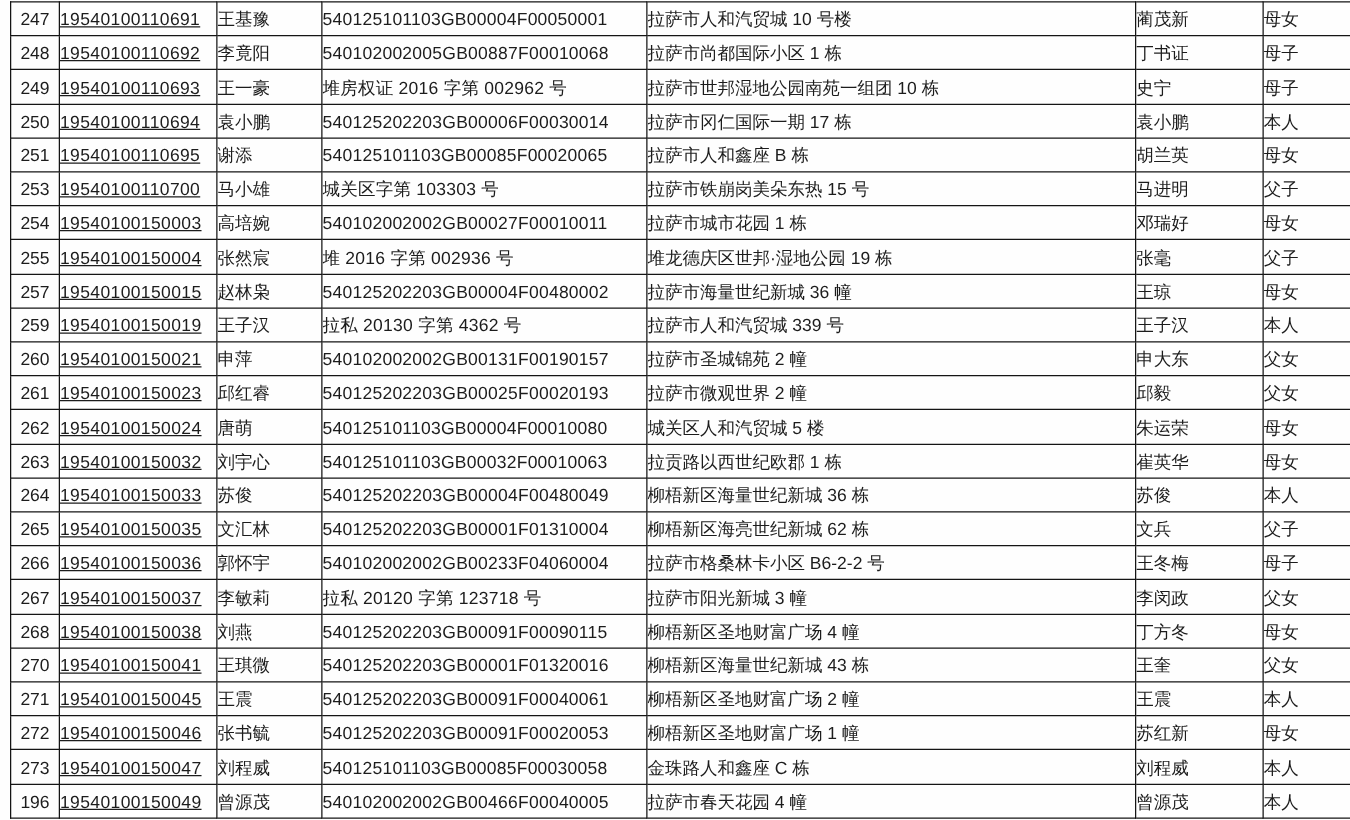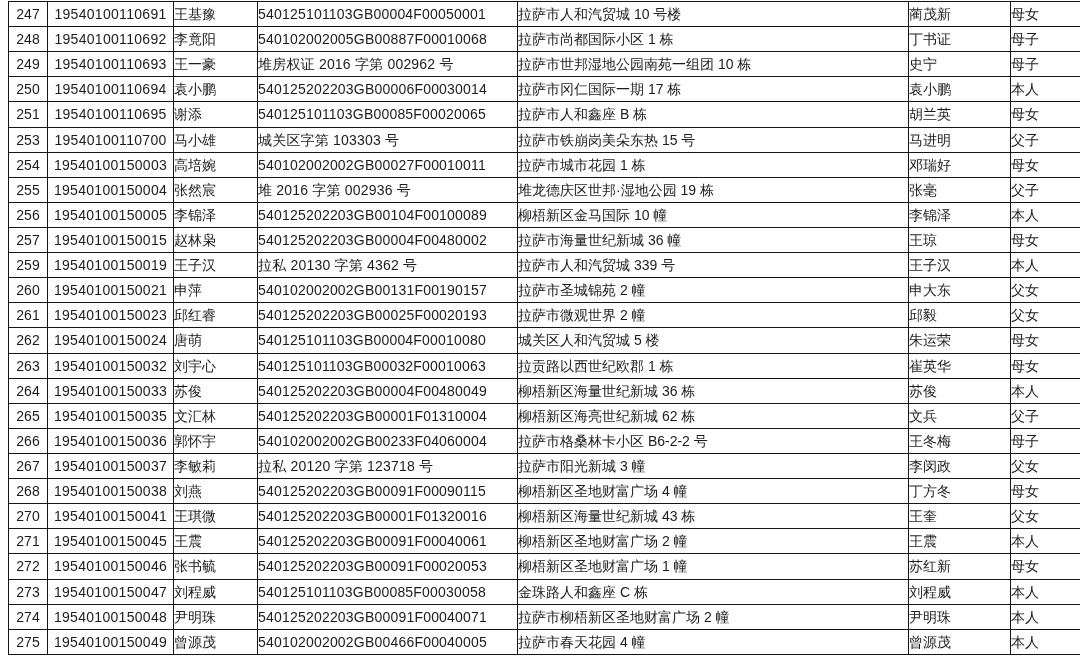--- a/index.html
+++ b/index.html
@@ -31,21 +31,21 @@
     border: 1px solid #151515;
     font-size: 14px;
     color: #1c1c1c;
     white-space: nowrap;
     overflow: hidden;
     padding: 0;
     vertical-align: middle;
     line-height: 1;
   }
   td.c-no     { text-align: center; }
-  td.c-id     { text-align: center; letter-spacing: 0.3px; }
+  td.c-id     { text-align: left; letter-spacing: 0.3px; text-decoration: underline; }
   td.c-name   { text-align: left; padding-left: 9px;  font-size: 14.5px; }
   td.c-cert   { text-align: left; padding-left: 6px;  letter-spacing: 0.2px; }
   td.c-addr   { text-align: left; padding-left: 8px;  font-size: 14.5px; }
   td.c-owner  { text-align: left; padding-left: 10px; font-size: 14.5px; }
   td.c-rel    { text-align: left; padding-left: 8px;  font-size: 14.5px; }
 </style>
 </head>
 <body>
 
 <div class="page">
@@ -126,29 +126,20 @@
         <tr>
           <td class="c-no">255</td>
           <td class="c-id">19540100150004</td>
           <td class="c-name">张然宸</td>
           <td class="c-cert">堆 2016 字第 002936 号</td>
           <td class="c-addr">堆龙德庆区世邦·湿地公园 19 栋</td>
           <td class="c-owner">张毫</td>
           <td class="c-rel">父子</td>
         </tr>
         <tr>
-          <td class="c-no">256</td>
-          <td class="c-id">19540100150005</td>
-          <td class="c-name">李锦泽</td>
-          <td class="c-cert">540125202203GB00104F00100089</td>
-          <td class="c-addr">柳梧新区金马国际 10 幢</td>
-          <td class="c-owner">李锦泽</td>
-          <td class="c-rel">本人</td>
-        </tr>
-        <tr>
           <td class="c-no">257</td>
           <td class="c-id">19540100150015</td>
           <td class="c-name">赵林枭</td>
           <td class="c-cert">540125202203GB00004F00480002</td>
           <td class="c-addr">拉萨市海量世纪新城 36 幢</td>
           <td class="c-owner">王琼</td>
           <td class="c-rel">母女</td>
         </tr>
         <tr>
           <td class="c-no">259</td>
@@ -270,30 +261,21 @@
         <tr>
           <td class="c-no">273</td>
           <td class="c-id">19540100150047</td>
           <td class="c-name">刘程威</td>
           <td class="c-cert">540125101103GB00085F00030058</td>
           <td class="c-addr">金珠路人和鑫座 C 栋</td>
           <td class="c-owner">刘程威</td>
           <td class="c-rel">本人</td>
         </tr>
         <tr>
-          <td class="c-no">274</td>
-          <td class="c-id">19540100150048</td>
-          <td class="c-name">尹明珠</td>
-          <td class="c-cert">540125202203GB00091F00040071</td>
-          <td class="c-addr">拉萨市柳梧新区圣地财富广场 2 幢</td>
-          <td class="c-owner">尹明珠</td>
-          <td class="c-rel">本人</td>
-        </tr>
-        <tr>
-          <td class="c-no">275</td>
+          <td class="c-no">196</td>
           <td class="c-id">19540100150049</td>
           <td class="c-name">曾源茂</td>
           <td class="c-cert">540102002002GB00466F00040005</td>
           <td class="c-addr">拉萨市春天花园 4 幢</td>
           <td class="c-owner">曾源茂</td>
           <td class="c-rel">本人</td>
         </tr>
       </tbody>
   </table>
 </div>

